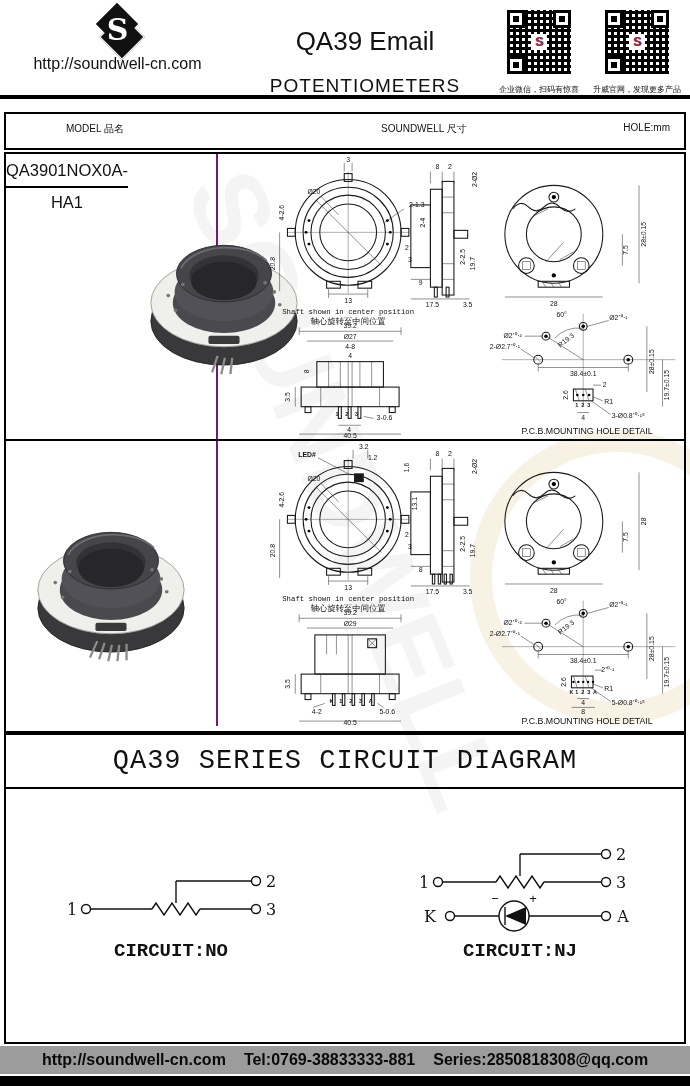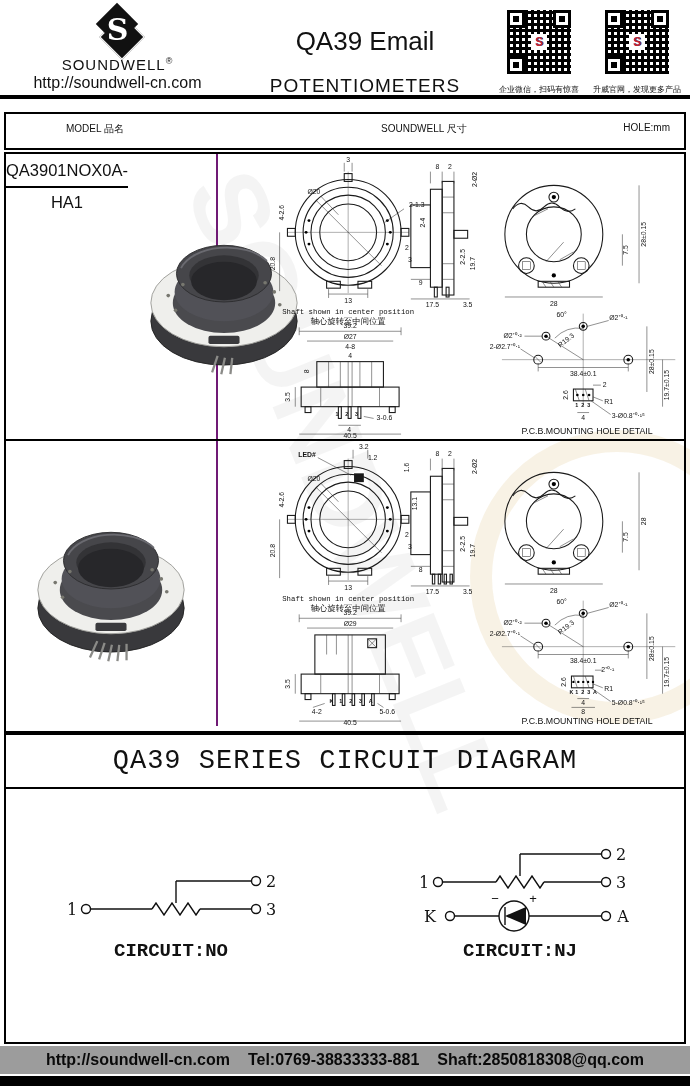--- a/index.html
+++ b/index.html
@@ -82,21 +82,20 @@
   <div id="wm" class="abs">SOUNDWELL</div>
   <div id="wmc" class="abs"></div>
 
   <div id="hdr" class="abs">
     <div id="logoCol">
       <div class="diamond">
         <div class="d2"></div>
           <div class="d1"></div>
         <div class="s">S</div>
       </div>
-      <div class="brand"><span>SOUNDWELL</span><sup>®</sup></div>
       <div class="url">http://soundwell-cn.com</div>
     </div>
     <div id="titleCol">
       <div class="t1">QA39 Email</div>
       <div class="t2">POTENTIOMETERS</div>
     </div>
     <div id="qrCol">
       <div class="qrBox">
         <div class="qr">
           <div class="f tl"></div>
@@ -611,17 +610,17 @@
         <text class="pm" x="489" y="114" text-anchor="middle">−</text>
         <text class="pm" x="527" y="114" text-anchor="middle">+</text>
         <text class="clbl" x="514" y="167" text-anchor="middle">CIRCUIT:NJ</text>
       </g>
     </svg>
   </div>
 
   <div id="foot" class="abs">
     <span>http://soundwell-cn.com</span>
     <span>Tel:0769-38833333-881</span>
-    <span>Shaft:2850818308@qq.com</span>
+    <span>Series:2850818308@qq.com</span>
   </div>
   <div id="blackbar" class="abs"></div>
 
 </div>
 
 </body></html>

